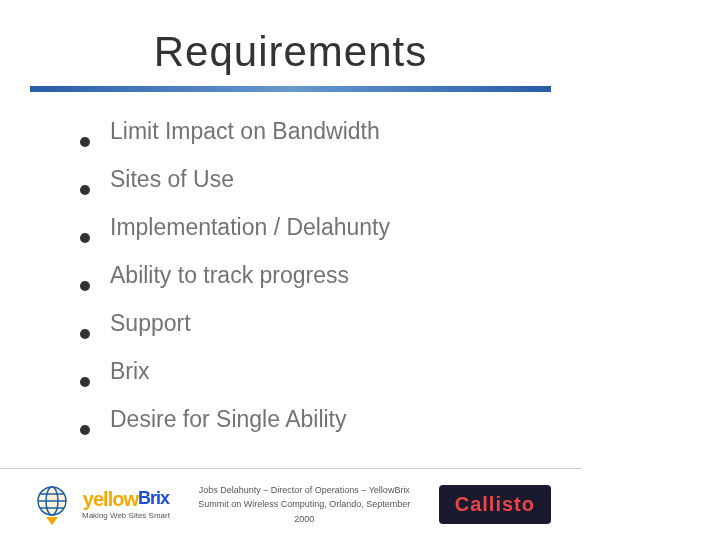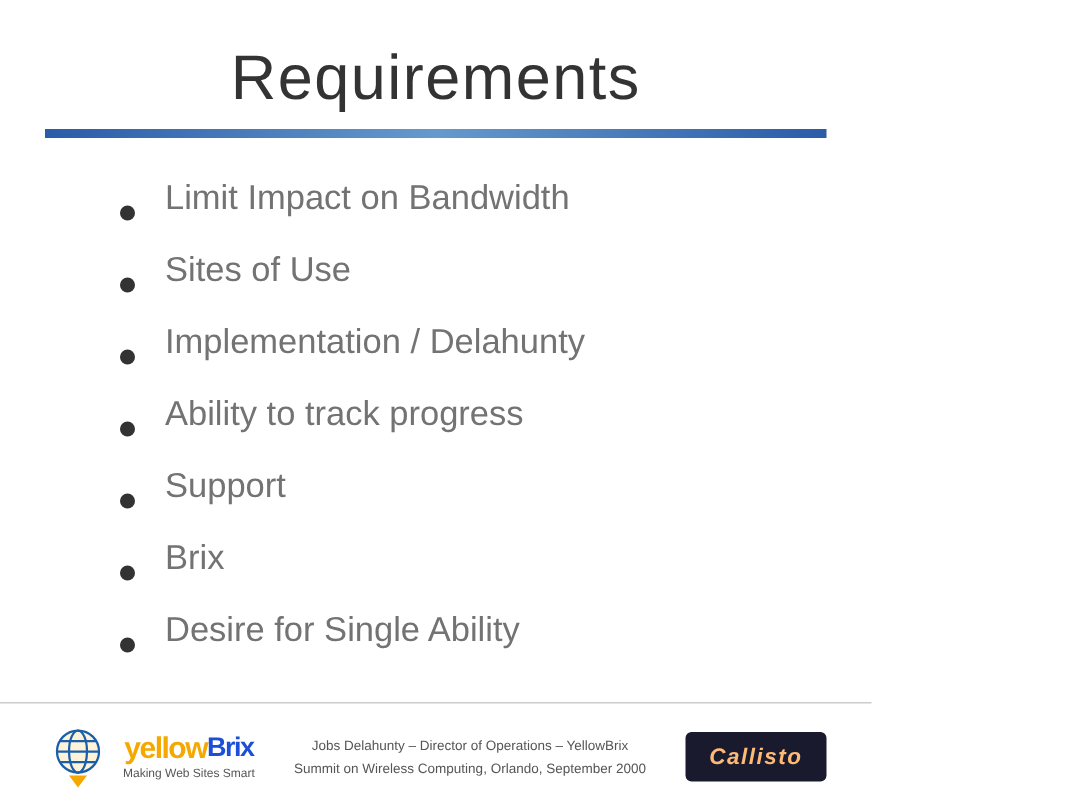--- a/index.html
+++ b/index.html
@@ -120,27 +120,26 @@
       text-align: center;
       font-size: 9px;
       color: #555555;
       line-height: 1.6;
       flex: 1;
       padding: 0 20px;
     }
 
     .callisto-logo {
       background: #1a1a2e;
-      color: #fdba74;
-      font-size: 15px;
+      color: #ef4444;
+      font-size: 20px;
       font-weight: bold;
       padding: 8px 16px;
       border-radius: 4px;
       letter-spacing: 1px;
-      font-style: italic;
     }
   </style>
 </head>
 <body>
 
 <div class="slide">
 
   <div class="title-area">
     <h1 class="slide-title">Requirements</h1>
   </div>

